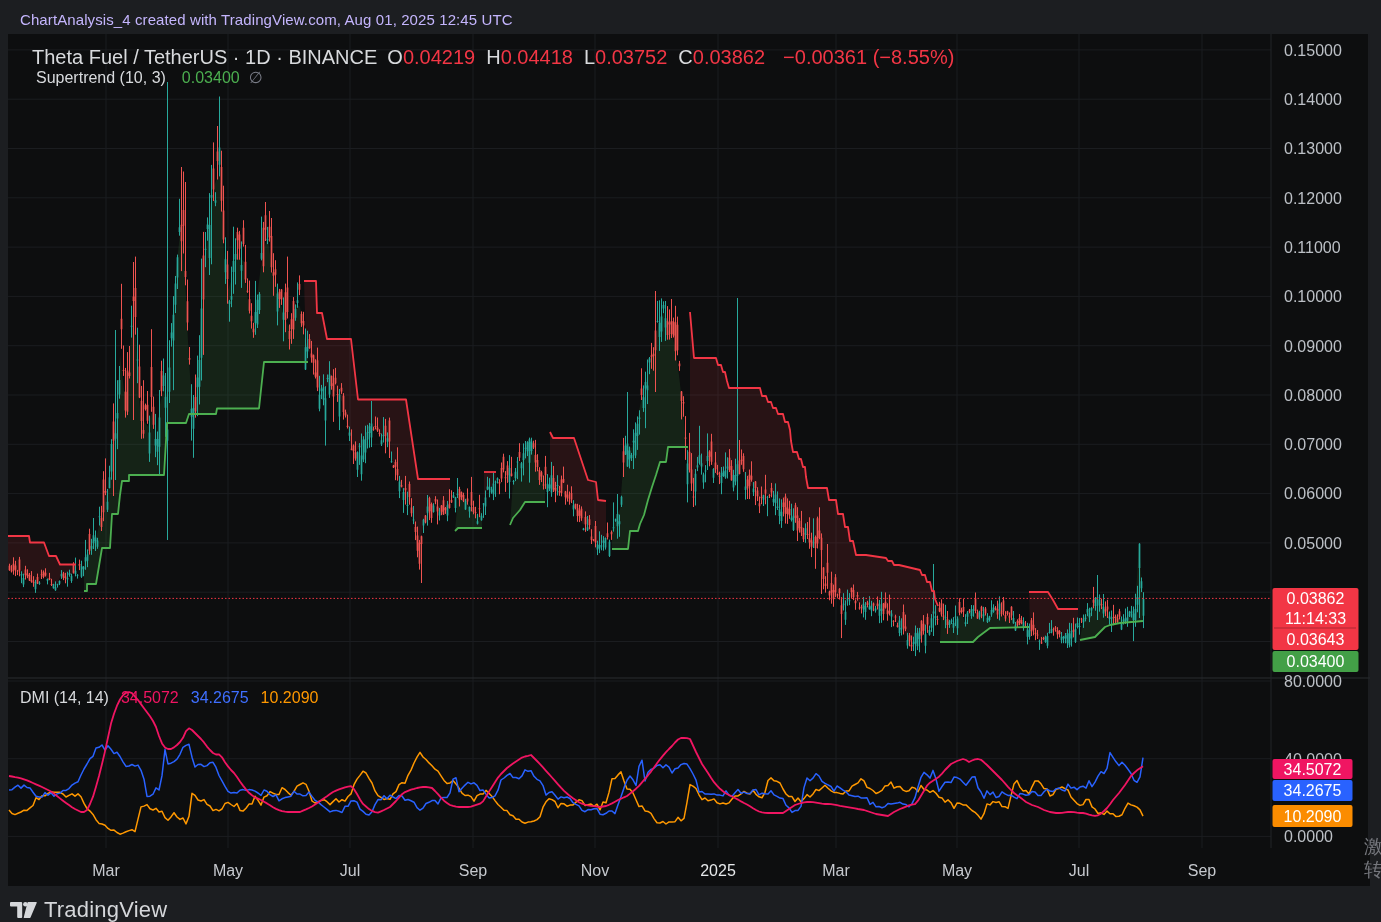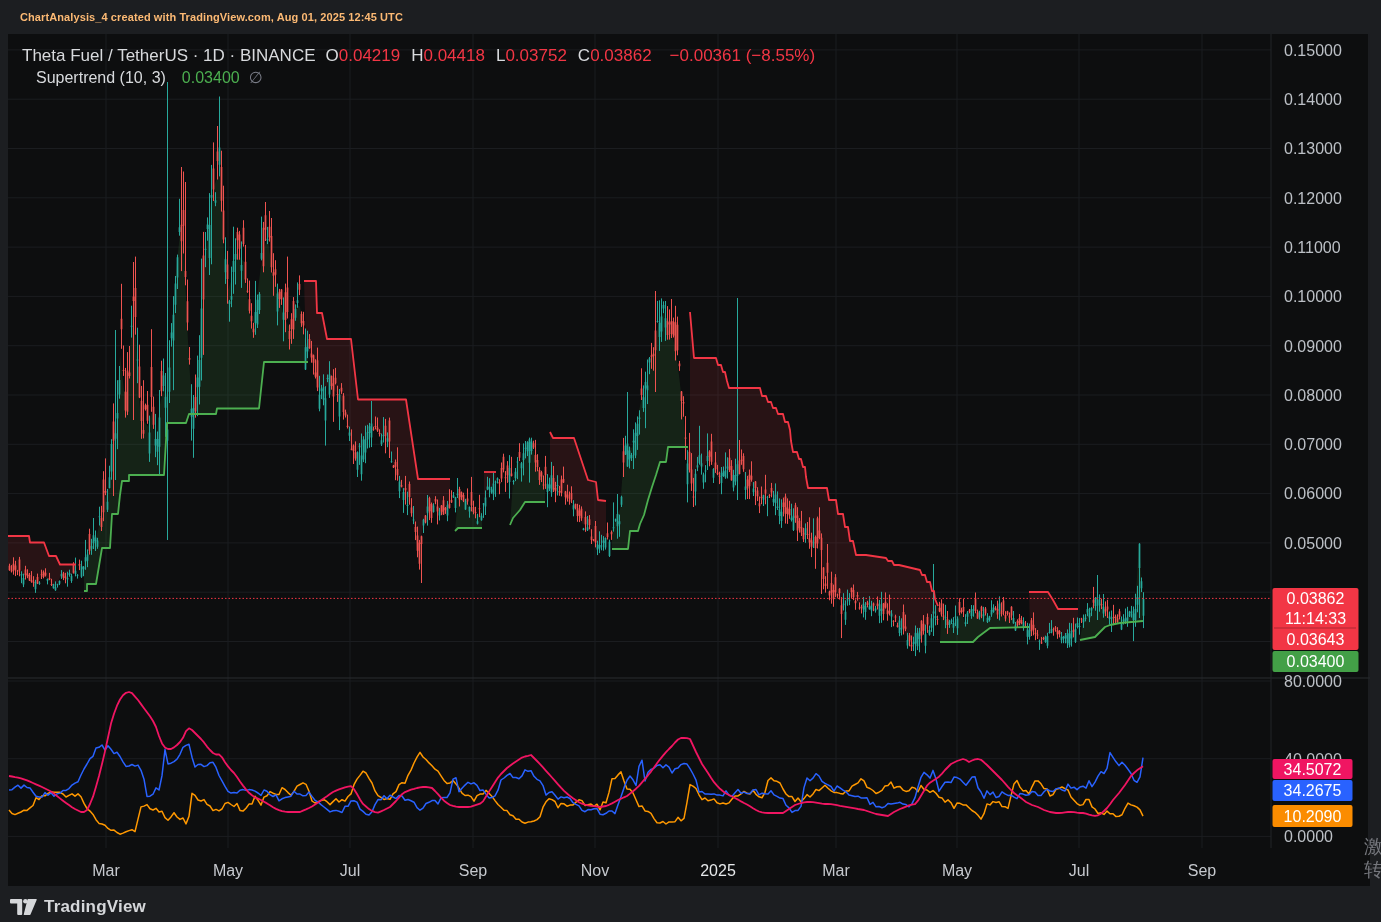--- a/index.html
+++ b/index.html
@@ -1,25 +1,25 @@
 <!DOCTYPE html>
 <html><head><meta charset="utf-8"><style>
 *{margin:0;padding:0;box-sizing:border-box}
 body{width:1381px;height:922px;background:#1c1e21;font-family:"Liberation Sans",sans-serif;overflow:hidden;position:relative}
-.hdr{position:absolute;left:20px;top:11px;font-size:11px;font-weight:700;color:#fdba74;letter-spacing:.1px}
+.hdr{position:absolute;left:20px;top:11px;font-size:15px;font-weight:400;color:#c4b5fd;letter-spacing:.1px}
 .widget{position:absolute;left:8px;top:34px;width:1362px;height:852px}
-.legend{position:absolute;left:14px;top:12px;font-size:17px;color:#d8dadd;white-space:nowrap}
+.legend{position:absolute;left:24px;top:12px;font-size:20px;color:#d8dadd;white-space:nowrap}
 .legend2{position:absolute;left:28px;top:34px;font-size:16px;color:#d8dadd}
 .legend3{position:absolute;left:12px;top:655px;font-size:16px;color:#d8dadd}
 .red{color:#f23645} .grn{color:#4caf50} .pnk{color:#f01562} .blu{color:#3f6fff} .org{color:#ff9800}
 .gry{color:#787b86}
 .g1{margin-left:10px} .g2{margin-right:11px} .g3{margin-right:18px}
 .cn{position:absolute;left:1364px;top:835px;width:40px;font-size:19px;color:#75777d;line-height:23px}
 .footer{position:absolute;left:10px;top:897px;display:flex;align-items:center}
-.ftxt{font-size:17px;font-weight:700;color:#d5d7da;margin-left:7px;letter-spacing:.2px}
+.ftxt{font-size:22px;font-weight:400;color:#d5d7da;margin-left:7px;letter-spacing:.2px}
 </style></head><body>
 <div class="hdr">ChartAnalysis_4 created with TradingView.com, Aug 01, 2025 12:45 UTC</div>
 <div class="widget">
 <svg width="1362" height="852" viewBox="0 0 1362 852" font-family="Liberation Sans, sans-serif">
 <rect x="0" y="0" width="1362" height="852" fill="#0d0e0f"></rect>
 <path d="M0 15.9H1263.0 M0 65.2H1263.0 M0 114.5H1263.0 M0 163.8H1263.0 M0 213.1H1263.0 M0 262.4H1263.0 M0 311.7H1263.0 M0 361.0H1263.0 M0 410.3H1263.0 M0 459.6H1263.0 M0 508.9H1263.0 M0 558.2H1263.0 M0 607.5H1263.0 M0 647.0H1263.0 M0 724.7H1263.0 M0 802.4H1263.0 M98.0 0V814.0 M220.0 0V814.0 M342.0 0V814.0 M465.0 0V814.0 M587.0 0V814.0 M710.0 0V814.0 M828.0 0V814.0 M949.0 0V814.0 M1071.0 0V814.0 M1194.0 0V814.0" stroke="#1b1d20" stroke-width="1" fill="none"></path>
 <polygon points="76.0,557.0 79.0,557.0 79.0,550.0 88.0,550.0 94.0,514.0 102.0,514.0 104.0,480.0 110.0,480.0 112.0,461.0 114.0,447.0 121.0,447.0 121.0,441.0 156.0,441.0 159.0,389.0 178.0,389.0 181.0,380.0 208.0,380.0 209.0,374.5 251.0,374.5 256.0,328.0 300.0,328.0 300.0,313.5 296.0,302.4 292.0,272.5 288.0,270.6 284.0,295.2 280.0,291.5 276.0,282.2 272.0,265.2 268.0,250.1 264.0,237.5 260.0,204.1 256.0,214.0 252.0,239.5 248.0,271.9 244.0,292.8 240.0,267.3 236.0,227.8 232.0,222.9 228.0,213.1 224.0,244.4 220.0,256.1 216.0,215.4 212.0,140.1 208.0,146.7 204.0,158.3 200.0,190.7 196.0,240.0 192.0,300.3 188.0,360.3 184.0,374.4 180.0,307.1 176.0,217.3 172.0,200.3 168.0,236.3 164.0,289.7 160.0,364.5 156.0,352.2 152.0,370.5 148.0,405.0 144.0,376.9 140.0,392.6 136.0,387.5 132.0,375.2 128.0,304.2 124.0,279.3 120.0,359.8 116.0,356.7 112.0,320.6 108.0,389.2 104.0,408.3 100.0,455.5 96.0,468.5 92.0,487.6 88.0,505.0 84.0,506.7 80.0,518.7 76.0,528.0" fill="rgba(76,175,80,0.13)"></polygon>
 <polygon points="447.0,497.0 450.0,494.0 474.0,494.0 474.0,475.6 470.0,481.3 466.0,478.4 462.0,472.3 458.0,467.3 454.0,465.2 450.0,462.7" fill="rgba(76,175,80,0.13)"></polygon>
 <polygon points="502.0,491.0 505.0,484.0 512.0,476.0 517.0,468.0 537.0,468.0 537.0,441.2 533.0,442.5 529.0,433.0 525.0,413.5 521.0,405.2 517.0,413.8 513.0,429.3 509.0,427.6 505.0,447.0" fill="rgba(76,175,80,0.13)"></polygon>
 <polygon points="604.0,515.0 620.0,515.0 622.0,497.0 630.0,497.0 632.0,490.0 636.0,481.0 640.0,466.0 644.0,453.0 648.0,441.0 652.0,428.0 658.0,428.0 660.0,413.0 680.0,413.0 680.0,432.6 676.0,387.2 672.0,349.7 668.0,316.8 664.0,300.8 660.0,295.8 656.0,277.6 652.0,285.6 648.0,301.7 644.0,322.6 640.0,337.9 636.0,355.6 632.0,372.1 628.0,394.3 624.0,413.8 620.0,413.0 616.0,419.9 612.0,475.0 608.0,482.8 604.0,496.7" fill="rgba(76,175,80,0.13)"></polygon>
@@ -87,20 +87,21 @@
 <text x="1307.5" y="633.3" font-size="16" fill="#ffffff" text-anchor="middle">0.03400</text>
 <rect x="1264.5" y="725.0" width="80" height="20.0" rx="2" fill="#f01562"></rect>
 <text x="1304.5" y="740.8" font-size="16" fill="#ffffff" text-anchor="middle">34.5072</text>
 <rect x="1264.5" y="746.0" width="80" height="21.0" rx="2" fill="#2962ff"></rect>
 <text x="1304.5" y="762.3" font-size="16" fill="#ffffff" text-anchor="middle">34.2675</text>
 <rect x="1264.5" y="771.0" width="80" height="22.0" rx="2" fill="#fb8c00"></rect>
 <text x="1304.5" y="787.8" font-size="16" fill="#ffffff" text-anchor="middle">10.2090</text>
 </svg>
 <div class="legend">Theta Fuel / TetherUS · 1D · BINANCE<span class="g1">O</span><span class="red g2">0.04219</span><span>H</span><span class="red g2">0.04418</span><span>L</span><span class="red g2">0.03752</span><span>C</span><span class="red g3">0.03862</span><span class="red">−0.00361 (−8.55%)</span></div>
 <div class="legend2">Supertrend (10, 3)<span class="grn" style="margin-left:16px">0.03400</span><span class="gry" style="margin-left:9px">∅</span></div>
+<div class="legend3">DMI (14, 14)<span class="pnk" style="margin-left:12px">34.5072</span><span class="blu" style="margin-left:12px">34.2675</span><span class="org" style="margin-left:12px">10.2090</span></div>
 </div>
 <div class="cn">激<br>转</div>
 <div class="footer">
 <svg width="27" height="16" viewBox="0 0 27 16">
       <path d="M1 0 H11.2 A1 1 0 0 1 12.2 1 V15 A1 1 0 0 1 11.2 16 H8.2 A1 1 0 0 1 7.2 15 V4.6 H1 A1 1 0 0 1 0 3.6 V1 A1 1 0 0 1 1 0 Z" fill="#d5d7da"></path>
       <circle cx="15.4" cy="2.3" r="2.3" fill="#d5d7da"></circle>
       <path d="M18.1 0 H26.2 A0.6 0.6 0 0 1 26.75 0.84 L20.5 15.6 A0.7 0.7 0 0 1 19.86 16 H14.3 A0.6 0.6 0 0 1 13.75 15.16 L17.5 0.4 A0.7 0.7 0 0 1 18.1 0 Z" fill="#d5d7da"></path>
     </svg>
 <span class="ftxt">TradingView</span>
 </div>

